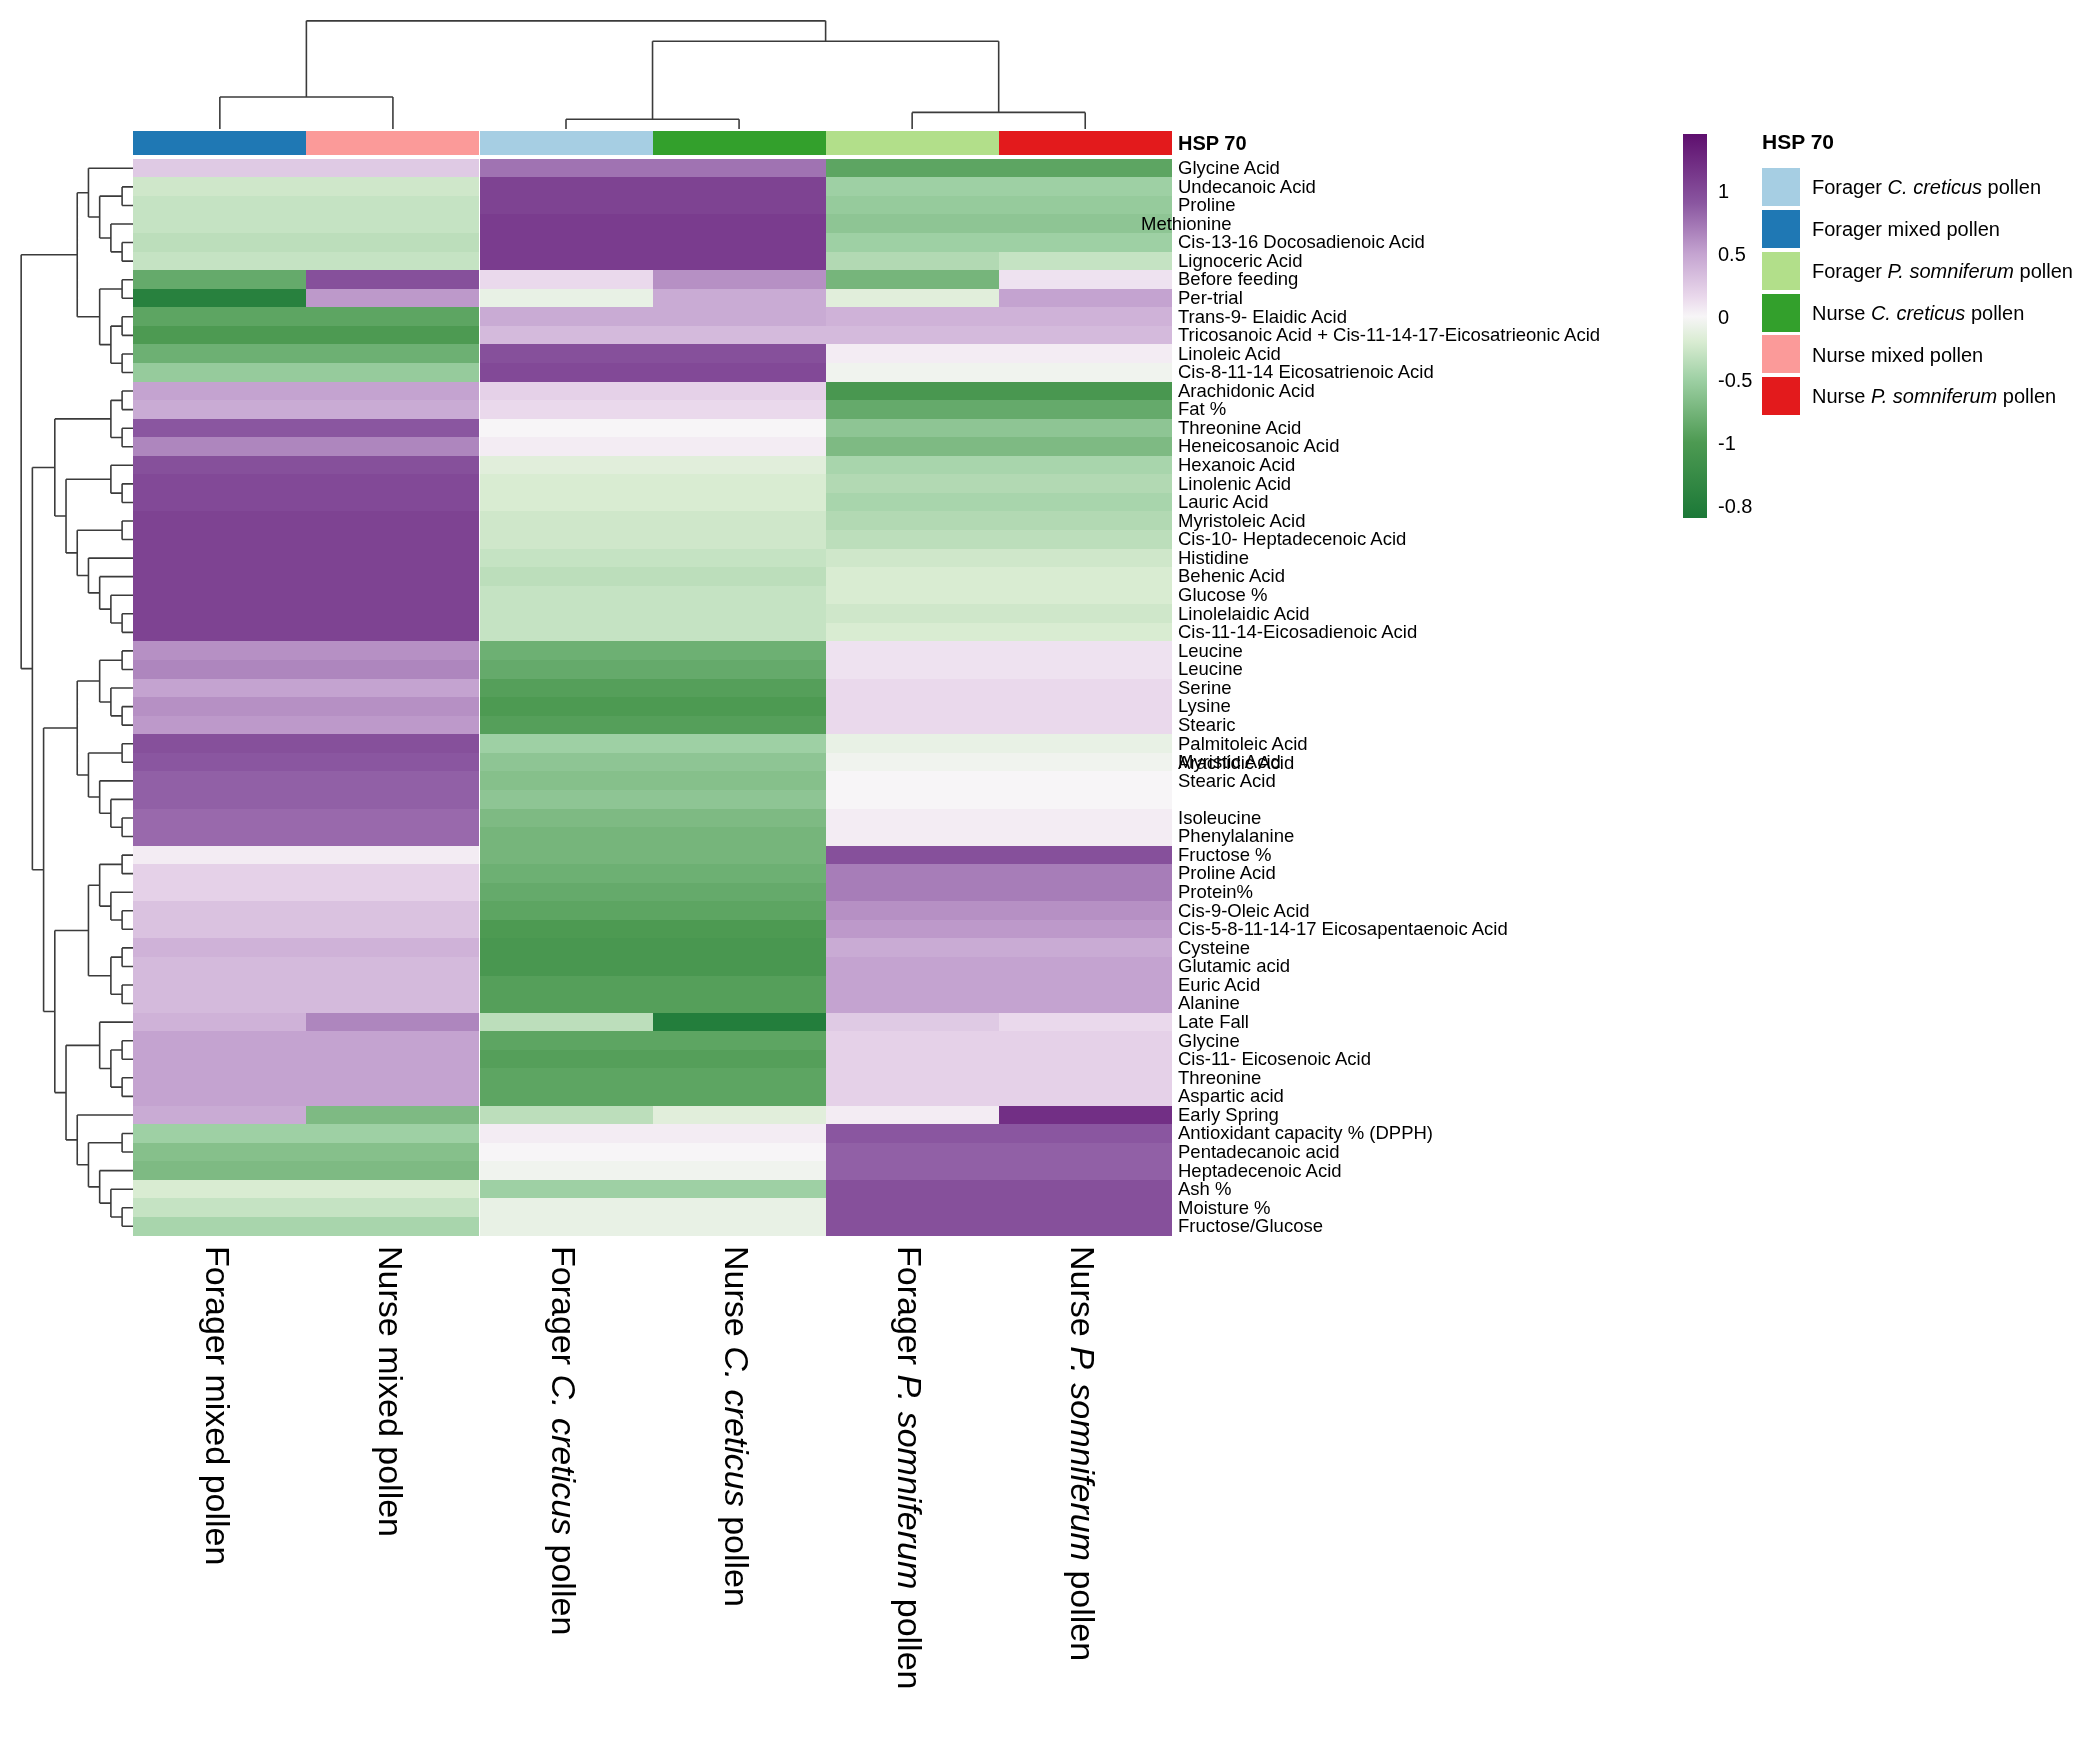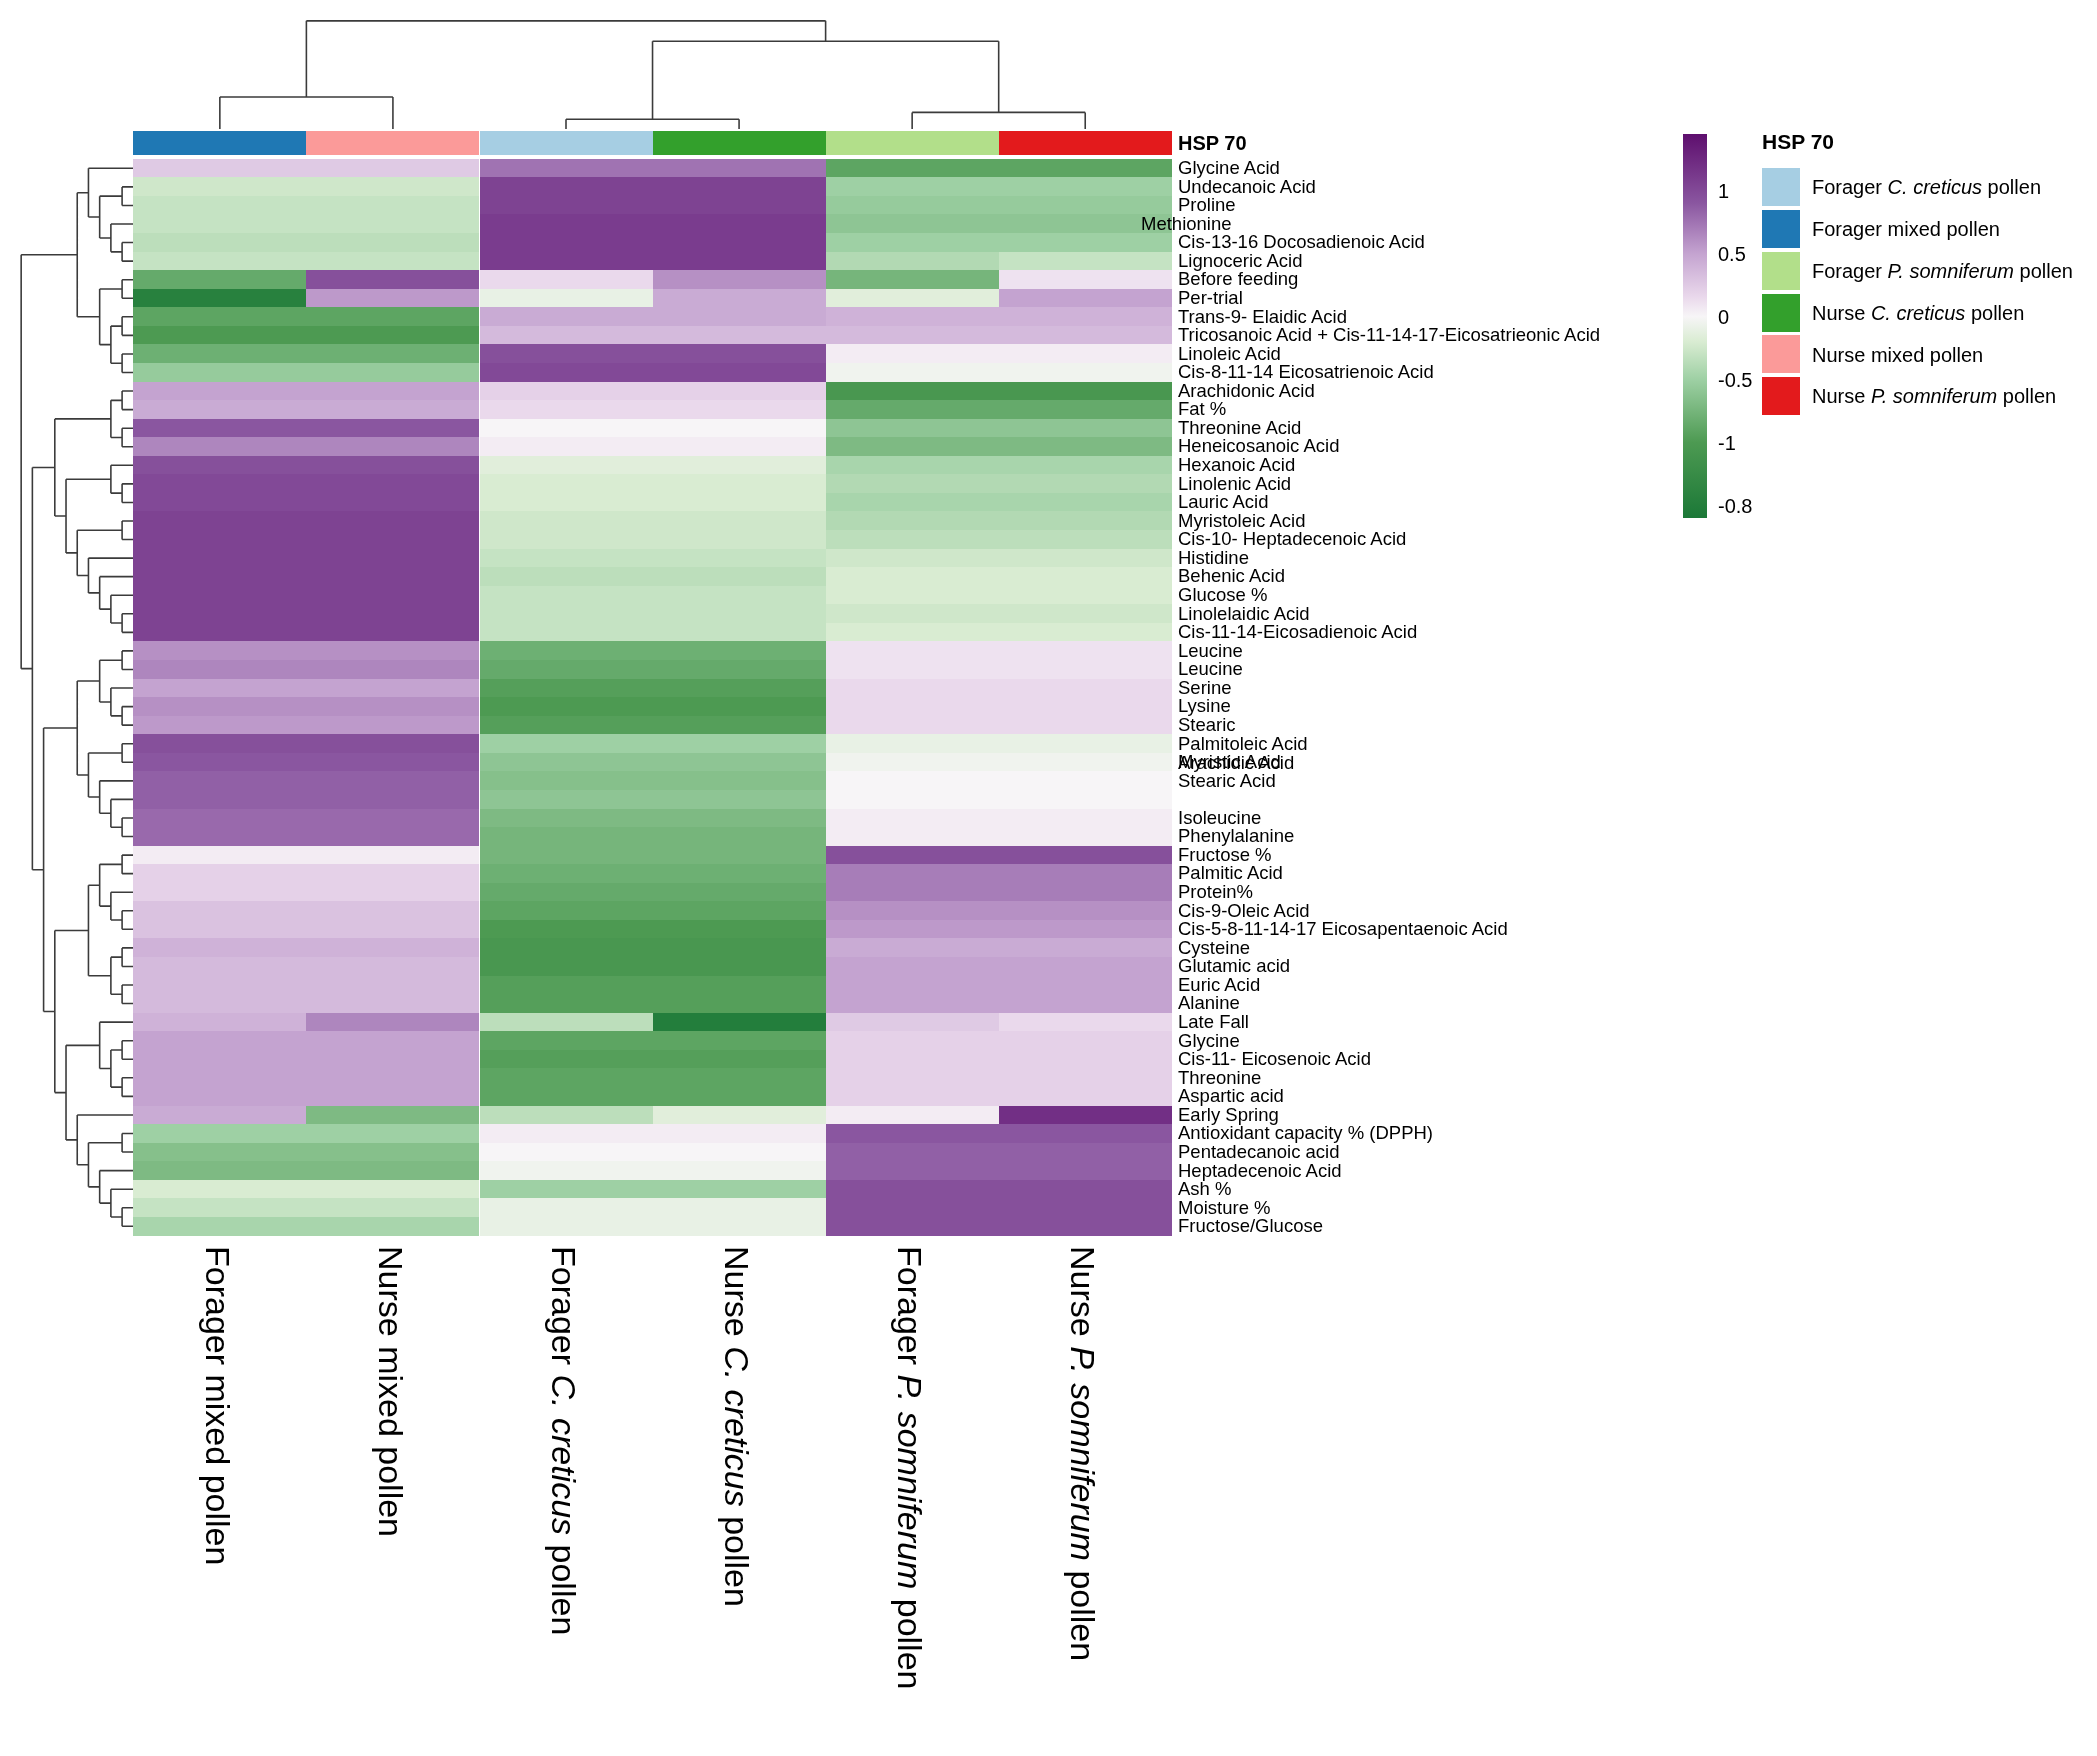--- a/index.html
+++ b/index.html
@@ -447,21 +447,21 @@
       <div class="rowlab" style="left: 1178px; top: 688px;">Serine</div>
       <div class="rowlab" style="left: 1178px; top: 706px;">Lysine</div>
       <div class="rowlab" style="left: 1178px; top: 725px;">Stearic</div>
       <div class="rowlab" style="left: 1178px; top: 744px;">Palmitoleic Acid</div>
       <div class="rowlab" style="left: 1178px; top: 762px;">Myristic Acid</div>
       <div class="rowlab" style="left: 1178px; top: 781px;">Stearic Acid</div>
       <div class="rowlab" style="left: 1178px; top: 763px;">Arachidic Acid</div>
       <div class="rowlab" style="left: 1178px; top: 818px;">Isoleucine</div>
       <div class="rowlab" style="left: 1178px; top: 836px;">Phenylalanine</div>
       <div class="rowlab" style="left: 1178px; top: 855px;">Fructose %</div>
-      <div class="rowlab" style="left: 1178px; top: 873px;">Palmitic Acid</div>
+      <div class="rowlab" style="left: 1178px; top: 873px;">Proline Acid</div>
       <div class="rowlab" style="left: 1178px; top: 892px;">Protein%</div>
       <div class="rowlab" style="left: 1178px; top: 911px;">Cis-9-Oleic Acid</div>
       <div class="rowlab" style="left: 1178px; top: 929px;">Cis-5-8-11-14-17 Eicosapentaenoic Acid</div>
       <div class="rowlab" style="left: 1178px; top: 948px;">Cysteine</div>
       <div class="rowlab" style="left: 1178px; top: 966px;">Glutamic acid</div>
       <div class="rowlab" style="left: 1178px; top: 985px;">Euric Acid</div>
       <div class="rowlab" style="left: 1178px; top: 1003px;">Alanine</div>
       <div class="rowlab" style="left: 1178px; top: 1022px;">Late Fall</div>
       <div class="rowlab" style="left: 1178px; top: 1041px;">Glycine</div>
       <div class="rowlab" style="left: 1178px; top: 1059px;">Cis-11- Eicosenoic Acid</div>

